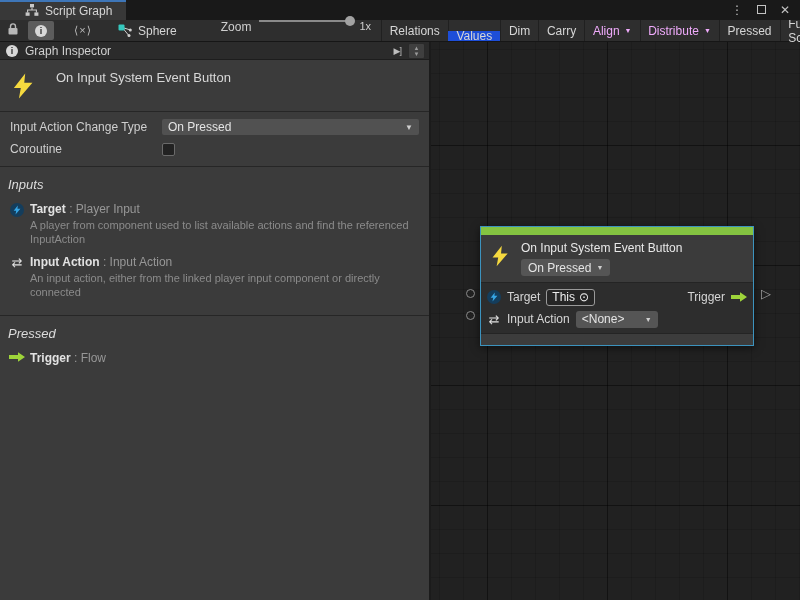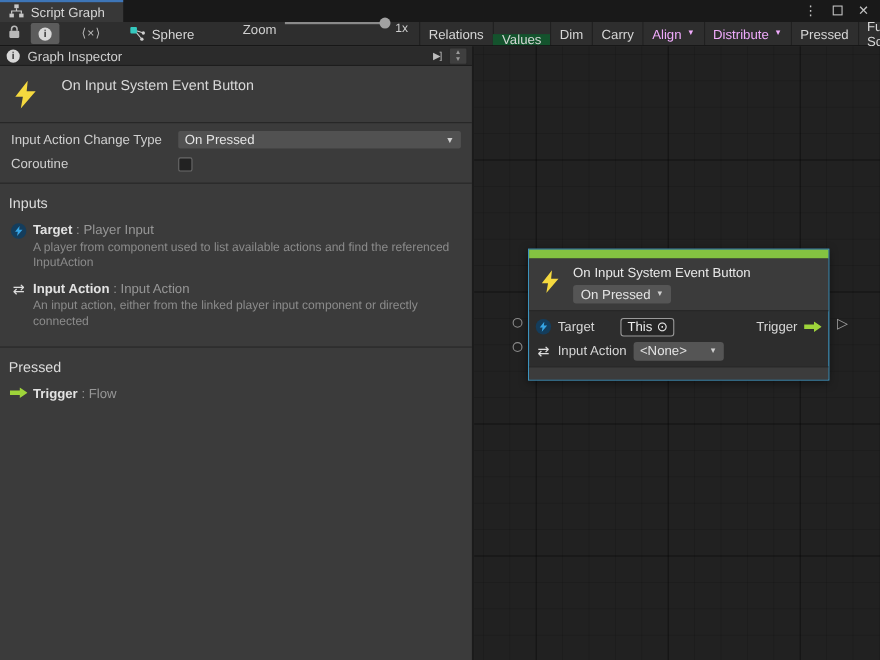--- a/index.html
+++ b/index.html
@@ -3,33 +3,33 @@
 <meta charset="utf-8">
 <style>
   * { margin:0; padding:0; box-sizing:border-box; }
   html,body { width:800px; height:600px; background:#111; }
   body { font-family:"Liberation Sans", sans-serif; font-size:12px; color:#d4d4d4;
          -webkit-font-smoothing:antialiased; overflow:hidden; }
   .window { width:800px; height:600px; background:#383838; display:flex; flex-direction:column; }
 
   
   .tabbar { height:20px; background:#191919; display:flex; align-items:stretch; position:relative; }
-  .tab { background:#383838; padding:0 14px 0 8px; display:flex; align-items:center; gap:6px;
+  .tab { background:#383838; padding:0 14px 0 25px; display:flex; align-items:center; gap:6px;
          border-top:2px solid var(--tab-highlight-blue,#3E76B8); min-width:112px; }
   .tab-label { color:#d6d6d6; font-size:12px; }
   .win-controls { margin-left:auto; display:flex; align-items:center; gap:14px; padding-right:10px; color:#c2c2c2; }
   .win-controls .glyph { font-size:12px; line-height:1; cursor:default; }
   .maxbox { width:9px; height:9px; border:1.5px solid #c2c2c2; display:inline-block; }
 
   
   .toolbar { height:22px; background:#2e2e2e; border-bottom:1px solid #161616;
              display:flex; align-items:stretch; }
   .tbtn { display:flex; align-items:center; justify-content:center; padding:0 8px; color:#d6d6d6; }
   .tbtn.icononly { padding:0 7px; }
-  .tbtn.active { background:#14532d;margin-top:11px; }
+  .tbtn.active { background:#1d4ed8;margin-top:11px; }
   .tbtn.disabled { color:#f0abfc; }
   .vsep { width:1px; background:#202020; }
   .code-glyph { color:#b8b8b8; font-size:11px; letter-spacing:1px; }
   .info-btn { background:#5c5c5c; border-radius:2px; margin:1px 2px; padding:0 7px; }
   .info-circle { width:12px; height:12px; border-radius:50%; background:#d8d8d8; color:#2a2a2a;
                  font-weight:bold; font-size:9px; display:flex; align-items:center; justify-content:center; }
   .zoom-wrap { display:flex; align-items:flex-start; gap:8px; padding:0 10px; }
   .zoom-track { width:92px; height:2px; background:#8a8a8a; position:relative; }
   .zoom-handle { position:absolute; right:-4px; top:-4px; width:10px; height:10px; border-radius:50%; background:#a2a2a2; }
   .zoom-val { color:#cfcfcf; font-size:11px; }
@@ -58,21 +58,21 @@
   .field-row { display:flex; align-items:center; margin-bottom:6px; height:16px; }
   .field-row:last-child { margin-bottom:0; }
   .field-label { width:152px; color:#cfcfcf; }
   .insp-dropdown { flex:1; height:16px; background:#515151; border-radius:2px; display:flex;
                    align-items:center; padding:0 6px; color:#e4e4e4; }
   .insp-dropdown .dd-arrow { margin-left:auto; font-size:8px; color:#cfcfcf; }
   .checkbox { width:13px; height:13px; background:#222; border:1px solid #6a6a6a; border-radius:2px; }
 
   .insp-section { padding:10px 0 8px 0; }
   .insp-section.outputs { border-top:1px solid #262626; }
-  .section-header { color:#dcdcdc; font-size:13px; margin:0 0 10px 8px; }
+  .section-header { color:#dcdcdc; font-size:13px; margin:0 0 10px 8px;font-style:italic; }
   .port-entry { display:flex; margin:0 8px 8px 4px; }
   .port-icon-col { width:26px; display:flex; justify-content:center; padding-top:1px; }
   .port-name { font-weight:bold; color:#e2e2e2; }
   .port-sep, .port-type { color:#979797; white-space:pre; }
   .port-desc { color:#8b8b8b; font-size:11px; line-height:1.3; margin-top:2px; max-width:385px; }
 
   .blue-port-icon { width:14px; height:14px; border-radius:50%; background:#143D5C;
                     display:flex; align-items:center; justify-content:center; color:var(--port-blue,#36A5E5); }
   .shuffle-glyph { color:#dedede; font-size:13px; line-height:1; }
   .flow-arrow { color:var(--flow-green,#9ED43A); display:inline-flex; }
@@ -94,21 +94,21 @@
   .node-header { background:#3b3b3b; padding:6px 8px 6px 10px; display:flex; gap:12px; border-bottom:1px solid #242424; }
   .node-header .bolt { margin-top:3px; }
   .node-title { color:#e9e9e9; }
   .node-chip { margin-top:4px; height:17px; background:#555; border-radius:3px; display:inline-flex;
                align-items:center; padding:0 7px; gap:5px; color:#e4e4e4; align-self:flex-start; }
   .node-chip .dd-arrow { font-size:7px; color:#cfcfcf; }
   .node-body { padding:3px 6px; }
   .port-row { height:22px; display:flex; align-items:center; gap:6px; }
   .port-label { color:#d6d6d6; }
   .this-chip { height:17px; border:1px solid #9a9a9a; background:#262626; border-radius:3px;
-               display:inline-flex; align-items:center; gap:4px; padding:0 5px; color:#ececec;margin-left:18px; }
+               display:inline-flex; align-items:center; gap:4px; padding:0 5px; color:#ececec; }
   .this-chip .target-sym { font-size:12px; }
   .none-dd { width:82px; height:17px; background:#555; border-radius:3px; display:inline-flex;
              align-items:center; padding:0 6px; color:#e4e4e4; }
   .none-dd .dd-arrow { margin-left:auto; font-size:7px; color:#cfcfcf; }
   .row-spacer { flex:1; }
   .node-footer { height:12px; background:#3c3c3c; border-top:1px solid #242424; }
   .ext-circle { position:absolute; width:9px; height:9px; border:1px solid #8a8a8a; border-radius:50%; left:-15px; }
   .ext-circle.c1 { top:62px; } .ext-circle.c2 { top:84px; }
   .outlet { position:absolute; right:-18px; top:59px; color:#9e9e9e; font-size:13px; }
 </style>

